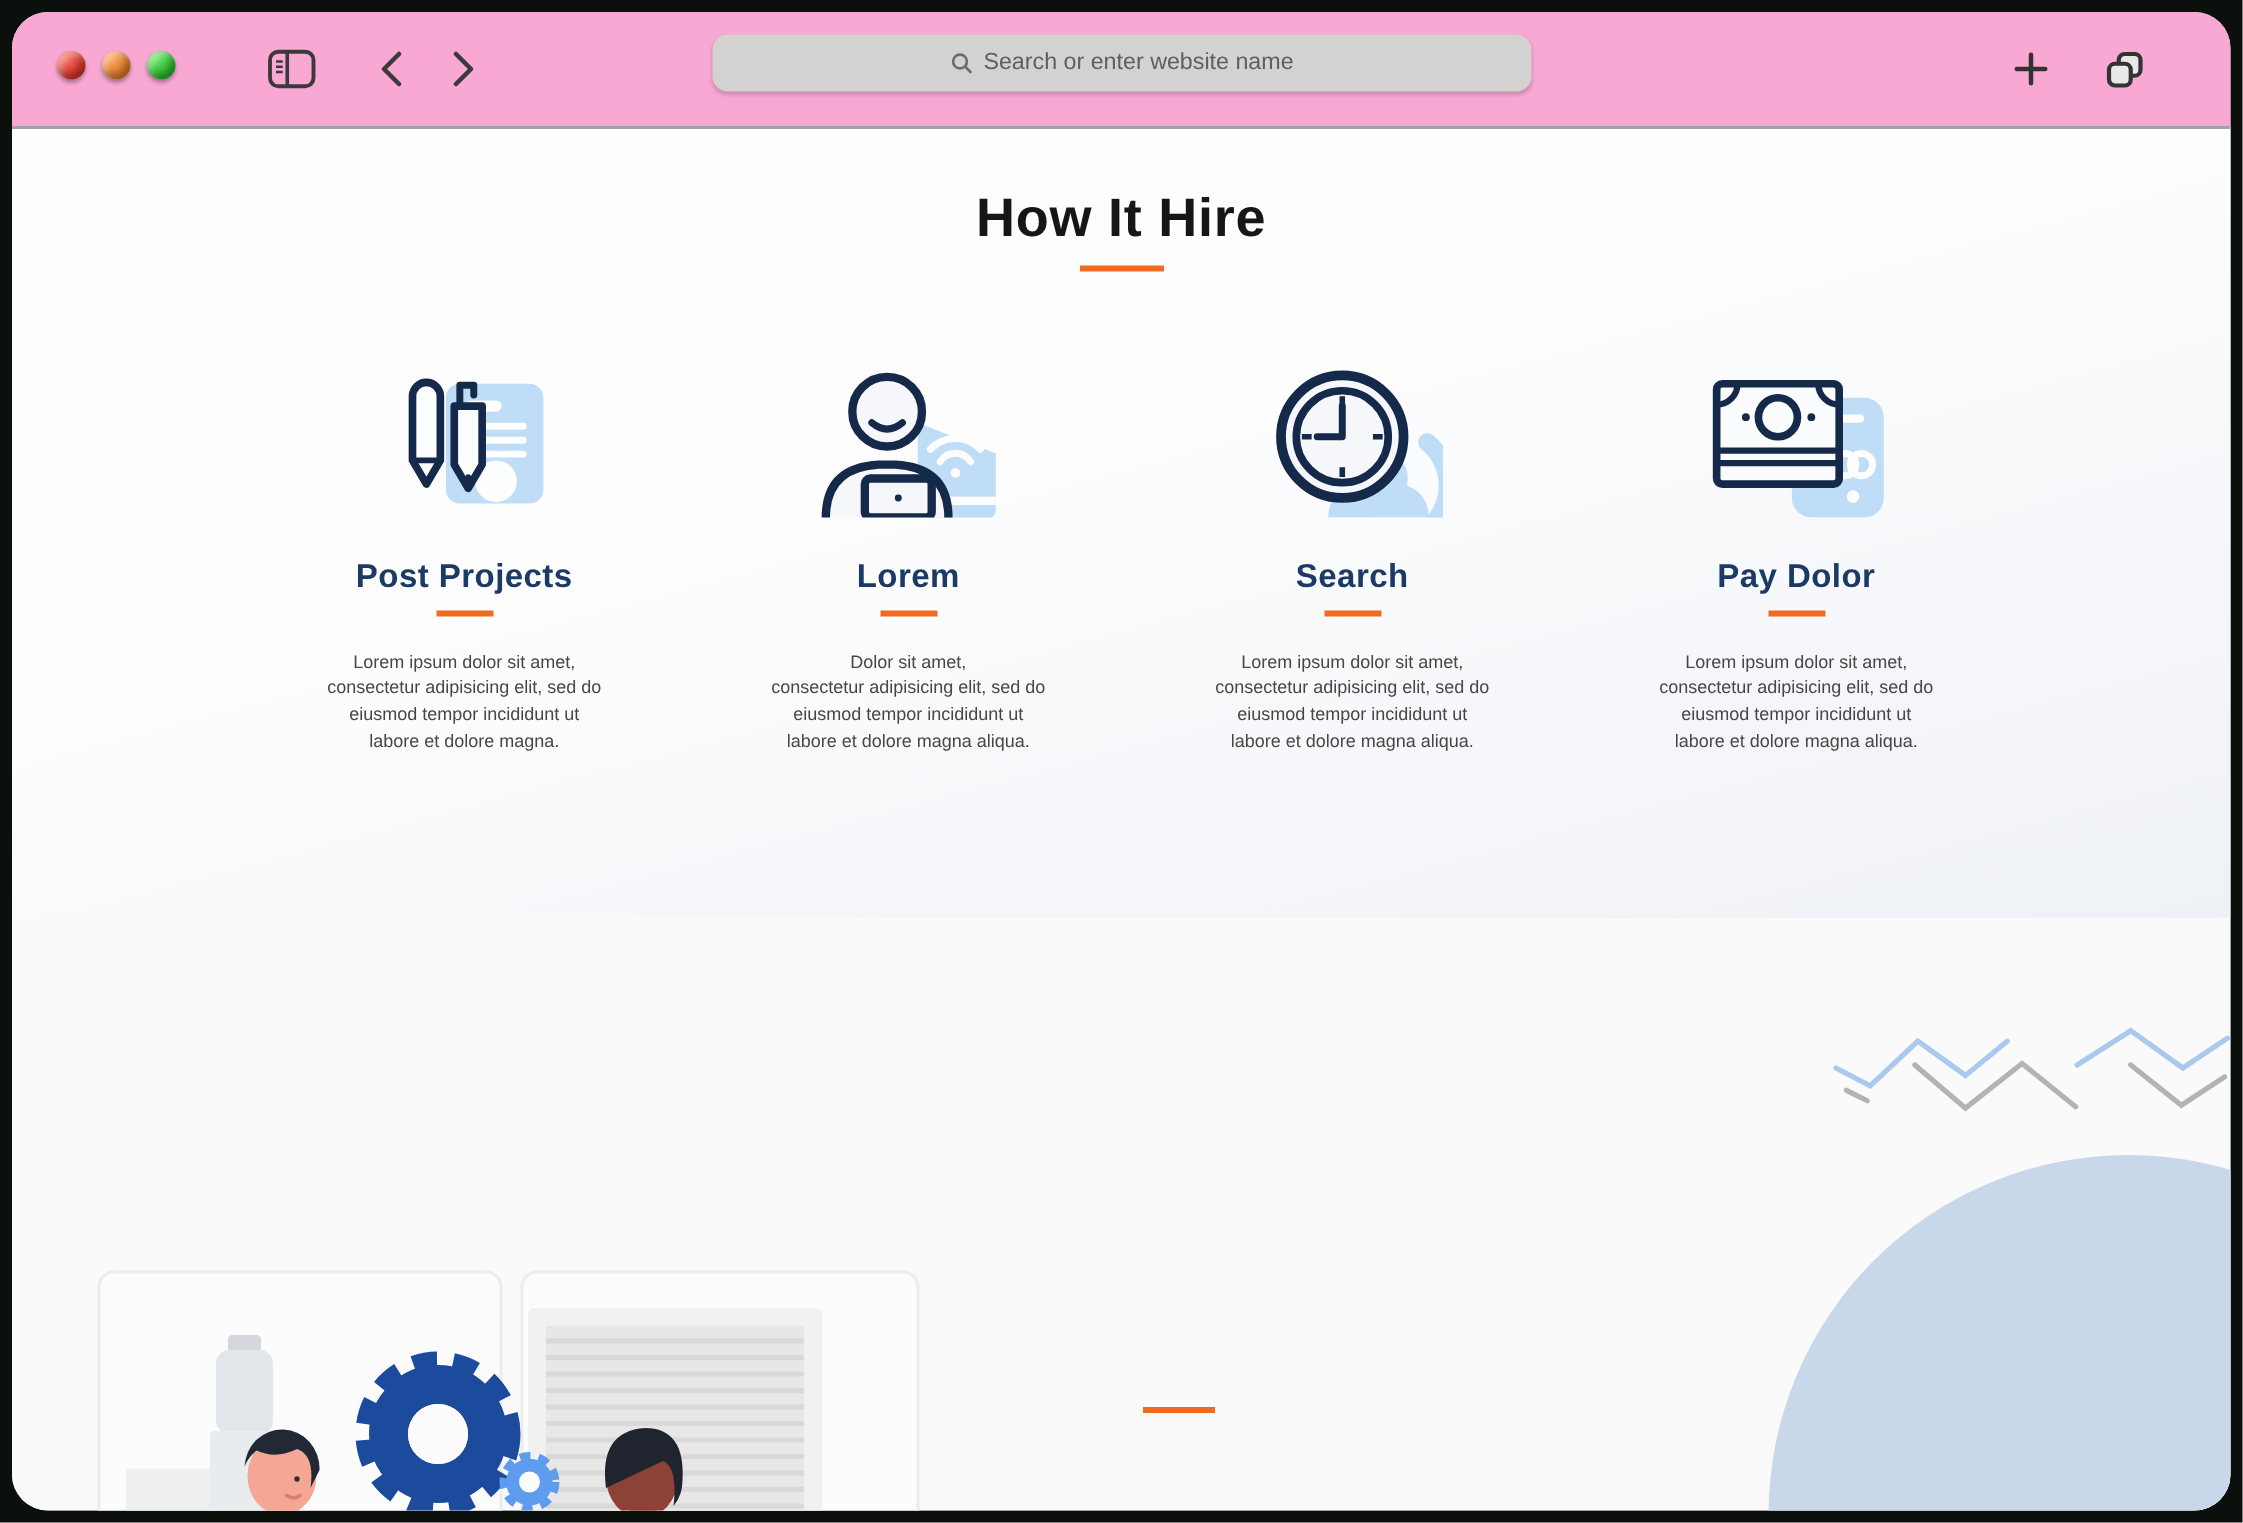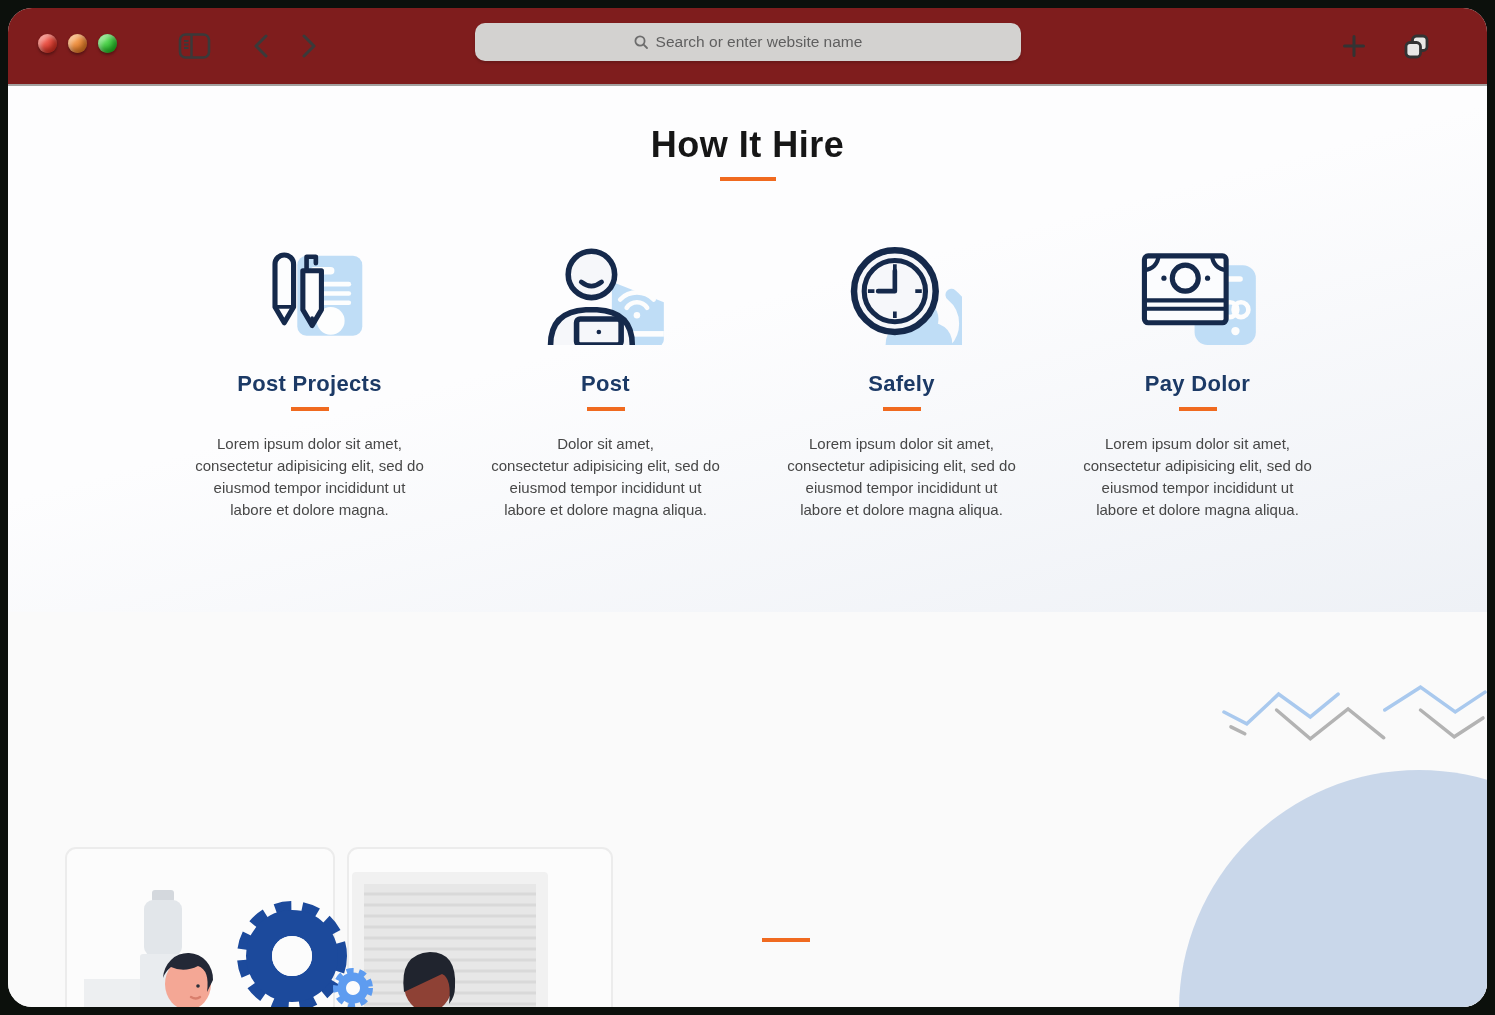--- a/index.html
+++ b/index.html
@@ -8,21 +8,21 @@
     background:#0c100c;
     font-family:"Liberation Sans",sans-serif;
   }
   .window{
     position:absolute;inset:8px;border-radius:24px;overflow:hidden;
     background:#fafafa;
   }
   
   .chrome{
     position:absolute;top:0;left:0;right:0;height:76px;
-    background:#7f1d1d;border-bottom:2px solid #a3a2a0;
+    background:#f9a8d4;border-bottom:2px solid #a3a2a0;
     z-index:10;
   }
   .lights{position:absolute;left:30px;top:26px;display:flex;gap:11px;}
   .light{width:19px;height:19px;border-radius:50%;
     box-shadow:0 2px 3px rgba(0,0,0,.35), inset -3px -4px 5px rgba(0,0,0,.28), inset 3px 3px 4px rgba(255,255,255,.45);}
   .light.red{background:radial-gradient(circle at 35% 30%,#f3685c,#d32d1f 75%);}
   .light.orange{background:radial-gradient(circle at 35% 30%,#f6a258,#dd7420 75%);}
   .light.green{background:radial-gradient(circle at 35% 30%,#66de62,#1eb621 75%);}
   .chrome-btn{position:absolute;top:0;height:76px;display:flex;align-items:center;justify-content:center;cursor:default;}
   .chrome-btn svg{display:block;}
@@ -54,21 +54,21 @@
     display:flex;justify-content:center;gap:58px;margin-top:60px;padding-left:12px;
   }
   .feature{width:238px;display:flex;flex-direction:column;align-items:center;}
   .feature-icon{height:104px;}
   .feature h3{
     margin:26px 0 0;font-size:22px;font-weight:700;color:#1c3a66;letter-spacing:.3px;
   }
   .feature-bar{width:38px;height:3.5px;margin:10px auto 0;}
   .feature p{
     margin:22px 0 0;text-align:center;white-space:pre-line;
-    font-size:15px;line-height:1.48;color:#474747;
+    font-size:12px;line-height:1.48;color:#474747;
   }
   
   .zigzag{position:absolute;top:592px;right:0;width:268px;height:66px;}
   .corner-circle{
     position:absolute;width:480px;height:480px;border-radius:50%;
     right:-172px;bottom:-243px;background:#c9d7ea;z-index:0;
   }
   
   .collab{position:absolute;top:760px;left:0;right:0;bottom:0;}
   .illustration{
@@ -170,41 +170,41 @@
             <circle cx="99" cy="80" r="3.5" fill="#fdfdfd"></circle>
             <rect x="72" y="97" width="56" height="6" fill="#fdfdfd"></rect>
             <g stroke="#15294B" stroke-linejoin="round" stroke-linecap="round">
               <path d="M6 112 q0 -36 38 -38 h12 q38 2 38 38" fill="#f6f7fa" stroke-width="6"></path>
               <circle cx="50" cy="36" r="25" fill="#f6f7fa" stroke-width="6"></circle>
               <path d="M39 44 q11 9 22 0" fill="none" stroke-width="5"></path>
               <rect x="34" y="84" width="48" height="28" rx="4" fill="#f6f7fa" stroke-width="6"></rect>
             </g>
             <circle cx="58" cy="98" r="2.5" fill="#15294B"></circle>
           </svg>
-          <h3>Post</h3>
+          <h3>Lorem</h3>
           <div class="accent-bar feature-bar"></div>
           <p>Dolor sit amet,
 consectetur adipisicing elit, sed do
 eiusmod tempor incididunt ut
 labore et dolore magna aliqua.</p>
         </div>
 
         <div class="feature">
           <svg class="feature-icon" viewBox="0 0 130 112">
             <circle cx="84" cy="84" r="21" fill="#BFDDF6"></circle>
             <path d="M48 112 q0 -26 36 -26 q36 0 36 26 Z" fill="#BFDDF6"></path>
             <path d="M119 58 a40 40 0 0 1 0 62" stroke="#BFDDF6" stroke-width="13" fill="none" stroke-linecap="round"></path>
             <g stroke="#15294B">
               <circle cx="58" cy="54" r="44" fill="#f6f7fa" stroke-width="7"></circle>
               <circle cx="58" cy="54" r="33" fill="none" stroke-width="5.5"></circle>
               <path d="M58 25 v7 M87 54 h-7 M58 83 v-7 M29 54 h7" fill="none" stroke-width="4"></path>
               <path d="M58 54 V32 M58 54 H40" fill="none" stroke-width="5" stroke-linecap="round"></path>
             </g>
           </svg>
-          <h3>Safely</h3>
+          <h3>Search</h3>
           <div class="accent-bar feature-bar"></div>
           <p>Lorem ipsum dolor sit amet,
 consectetur adipisicing elit, sed do
 eiusmod tempor incididunt ut
 labore et dolore magna aliqua.</p>
         </div>
 
         <div class="feature">
           <svg class="feature-icon" viewBox="0 0 130 112">
             <rect x="62" y="26" width="66" height="86" rx="14" fill="#BFDDF6"></rect>

